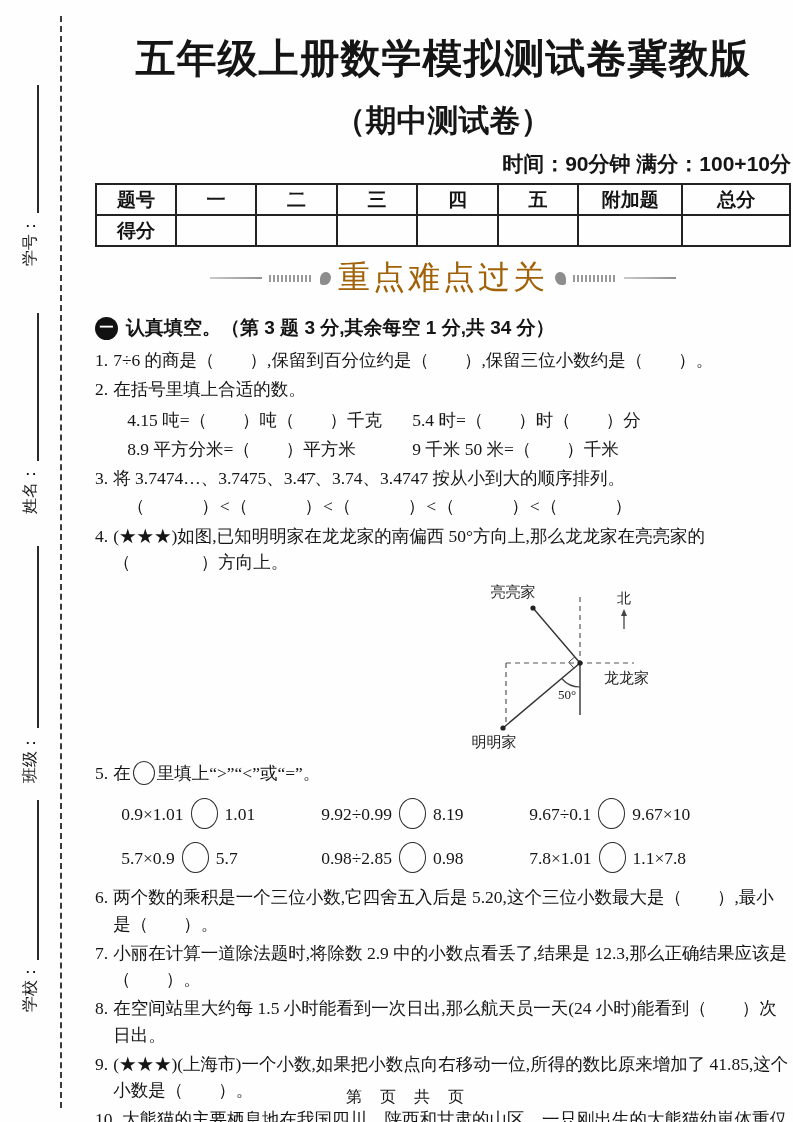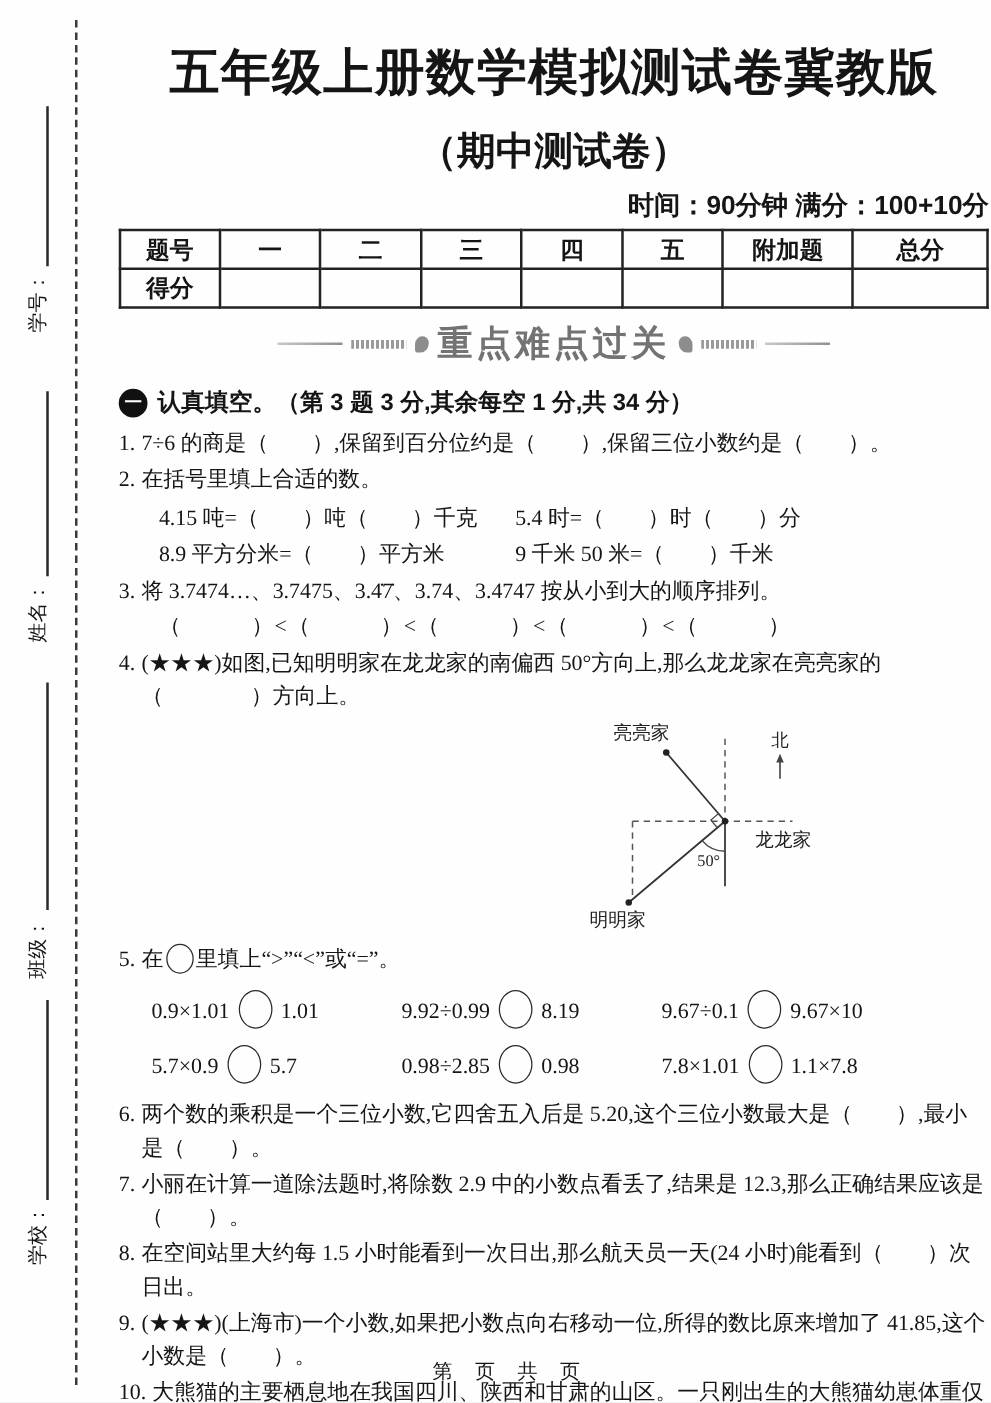--- a/index.html
+++ b/index.html
@@ -24,22 +24,22 @@
   .subtitle{margin-top:20px;text-align:center;font-family:"Liberation Sans","DejaVu Sans",sans-serif;
             font-weight:bold;font-size:31px;}
   .info{margin-top:8px;text-align:right;font-family:"Liberation Sans","DejaVu Sans",sans-serif;
         font-weight:bold;font-size:21px;}
   
   .score-table{width:100%;border-collapse:collapse;margin-top:5px;
                font-family:"Liberation Sans","DejaVu Sans",sans-serif;font-weight:bold;font-size:19px;}
   .score-table td{border:2px solid #222;height:29px;text-align:center;padding:0;}
   
   .banner{margin-top:9px;display:flex;align-items:center;justify-content:center;gap:7px;}
-  .banner-title{font-family:"Liberation Sans","DejaVu Sans",sans-serif;font-weight:bold;
-                font-size:28px;letter-spacing:3px;color:#737373;}
+  .banner-title{font-family:"Liberation Sans","DejaVu Sans",sans-serif;font-weight:normal;
+                font-size:32px;letter-spacing:3px;color:#a16207;}
   .orn-line{display:inline-block;width:52px;height:2px;background:linear-gradient(90deg,#c9c9c9,#8f8f8f);}
   .orn-hatch{display:inline-block;width:44px;height:7px;
              background:repeating-linear-gradient(90deg,#9a9a9a 0 2px,transparent 2px 4px);}
   .orn-blob{display:inline-block;width:11px;height:13px;background:#8d8d8d;
             border-radius:55% 45% 60% 20%;}
   .orn-blob.flip{transform:scaleX(-1);}
   
   .sec-header{margin-top:15px;display:flex;align-items:center;gap:8px;
               font-family:"Liberation Sans","DejaVu Sans",sans-serif;font-weight:bold;font-size:19px;}
   .sec-icon{flex:0 0 auto;width:23px;height:23px;border-radius:50%;background:#111;color:#fff;

